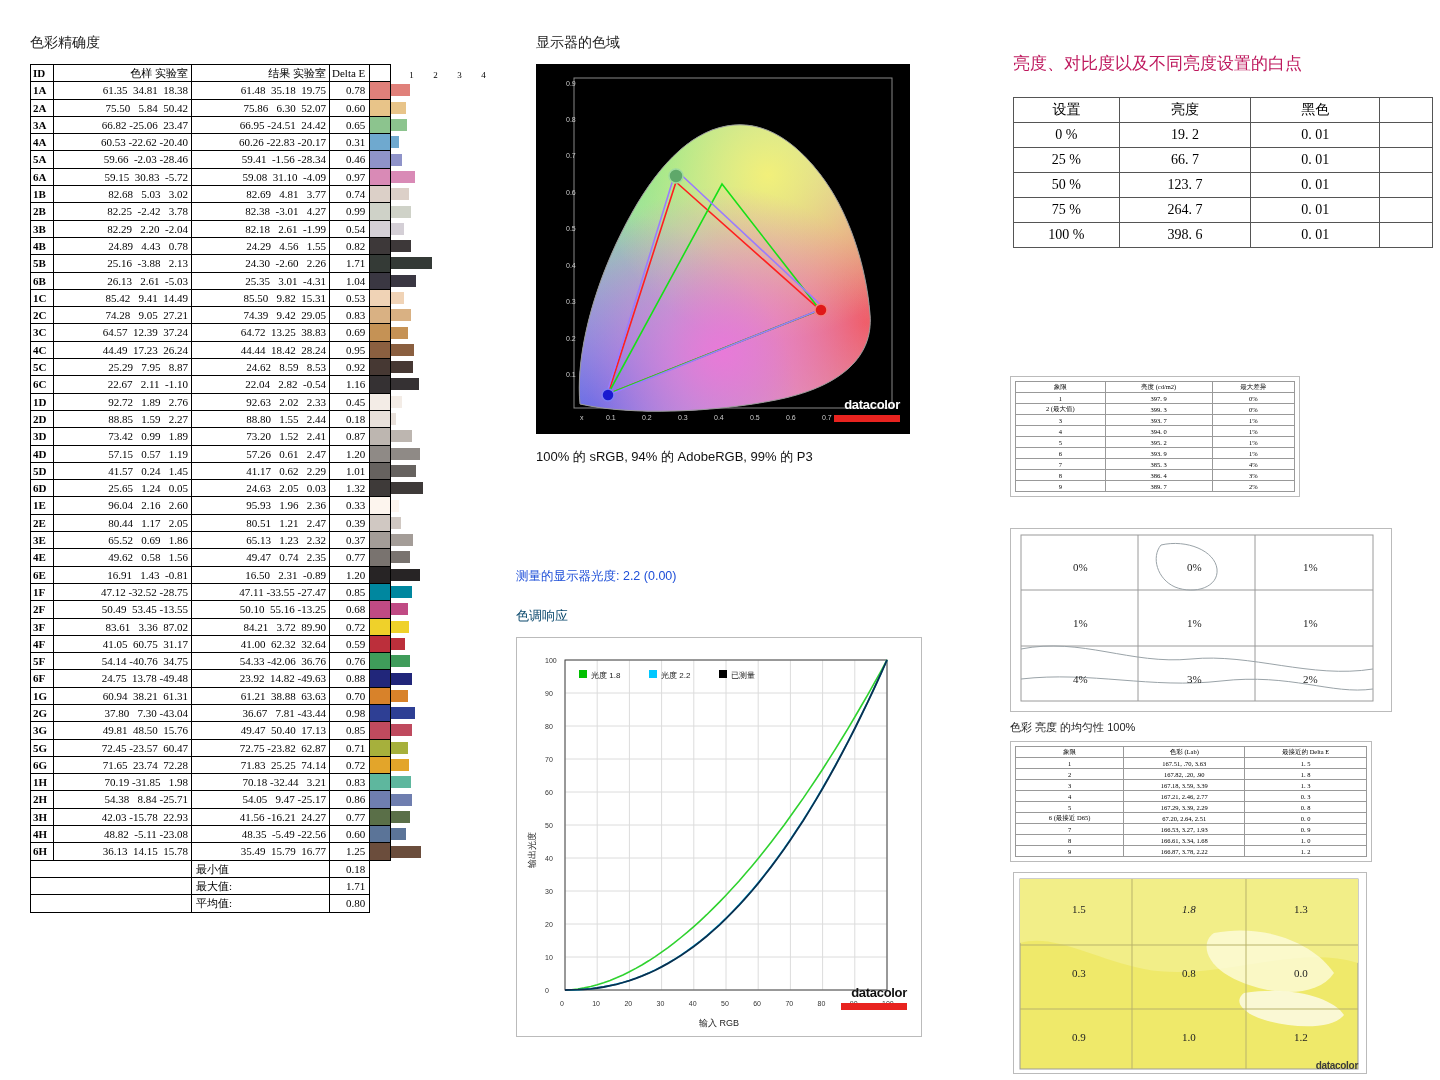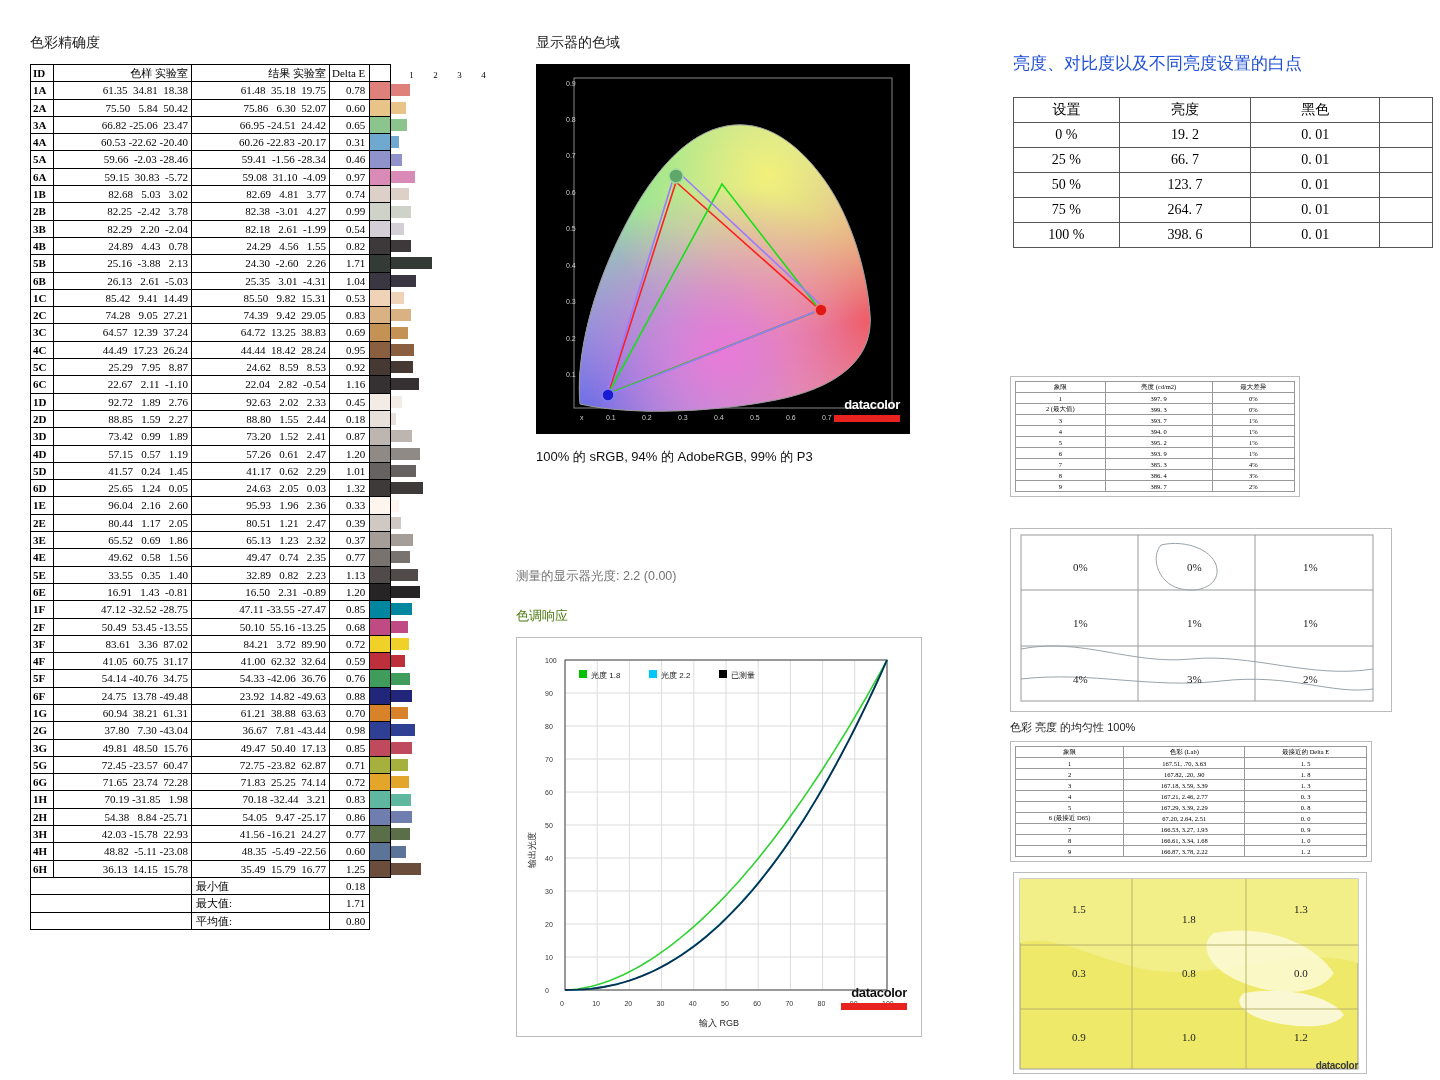--- a/index.html
+++ b/index.html
@@ -21,26 +21,26 @@
   .scale{position:relative;height:16px;font-family:"Liberation Serif",serif;font-size:9px;}
   .scale span{position:absolute;top:2px;}
   .sum td{height:16.3px;}
   
   #gamut{position:absolute;left:536px;top:34px;width:380px;}
   #gamut .sec-title{margin-bottom:12px;}
   .cie-box{width:374px;height:370px;background:#000;position:relative;}
   .gamut-cap{margin-top:14px;font-size:13px;color:#111;}
   
   #tone{position:absolute;left:516px;top:568px;width:420px;}
-  .tone-line{font-size:12.5px;color:#737373;margin-bottom:22px;}
-  .tone-title{font-size:13px;color:#4d7c0f;margin-bottom:12px;}
+  .tone-line{font-size:12.5px;color:#1d4ed8;margin-bottom:22px;}
+  .tone-title{font-size:13px;color:#0c4a6e;margin-bottom:12px;}
   .tone-box{width:404px;height:398px;border:1px solid #bbb;background:#fff;position:relative;}
   
   #bright{position:absolute;left:1013px;top:52px;width:420px;}
-  #bright h2{font-size:17px;font-weight:normal;margin:0 0 22px 0;color:#1d4ed8;}
+  #bright h2{font-size:17px;font-weight:normal;margin:0 0 22px 0;color:#be185d;}
   table.bt{border-collapse:collapse;font-family:"Liberation Serif",serif;font-size:14px;background:#fff;}
   table.bt td,table.bt th{border:1px solid #555;height:22px;text-align:center;font-weight:normal;}
   table.bt .c1{width:120px;}table.bt .c2{width:150px;}table.bt .c3{width:150px;}table.bt .c4{width:60px;}
   
   .uni-label{font-size:11px;color:#222;}
   #uni1{position:absolute;left:1010px;top:370px;width:420px;}
   .uni-tbl-box{border:1px solid #bbb;background:#fff;padding:4px;margin-top:6px;}
   table.ut{border-collapse:collapse;font-family:"Liberation Serif",serif;font-size:6.5px;width:100%;}
   table.ut td,table.ut th{border:1px solid #999;height:10px;font-weight:normal;text-align:center;padding:0 2px;}
   #uni-map1{position:absolute;left:1010px;top:528px;width:380px;height:182px;border:1px solid #bbb;background:#fff;}
@@ -398,32 +398,20 @@
         </tr>
         <tr>
           <td class="id">4E</td>
           <td class="num">49.62&nbsp;&nbsp;&nbsp;0.58&nbsp;&nbsp;&nbsp;1.56</td>
           <td class="num">49.47&nbsp;&nbsp;&nbsp;0.74&nbsp;&nbsp;&nbsp;2.35</td>
           <td class="de">0.77</td>
           <td class="sw" style="background:#79736f"></td>
           <td class="bar">
             <div class="barwrap">
               <div class="barin" style="width:18.48px;background:#79736f"></div>
-            </div>
-          </td>
-        </tr>
-        <tr>
-          <td class="id">5E</td>
-          <td class="num">33.55&nbsp;&nbsp;&nbsp;0.35&nbsp;&nbsp;&nbsp;1.40</td>
-          <td class="num">32.89&nbsp;&nbsp;&nbsp;0.82&nbsp;&nbsp;&nbsp;2.23</td>
-          <td class="de">1.13</td>
-          <td class="sw" style="background:#504b48"></td>
-          <td class="bar">
-            <div class="barwrap">
-              <div class="barin" style="width:27.119999999999997px;background:#504b48"></div>
             </div>
           </td>
         </tr>
         <tr>
           <td class="id">6E</td>
           <td class="num">16.91&nbsp;&nbsp;&nbsp;1.43&nbsp;&nbsp;-0.81</td>
           <td class="num">16.50&nbsp;&nbsp;&nbsp;2.31&nbsp;&nbsp;-0.89</td>
           <td class="de">1.20</td>
           <td class="sw" style="background:#272425"></td>
           <td class="bar">
@@ -998,21 +986,21 @@
     <path d="M6,6 L344,6 L344,90 C280,70 200,110 130,96 C80,86 40,60 6,70 Z" fill="#f2ee88"></path>
     <path d="M200,60 C250,50 300,70 320,100 C300,130 240,120 210,100 C190,86 188,68 200,60 Z" fill="#fcfbdc" opacity="0.8"></path>
     <path d="M230,120 C280,112 320,126 330,142 C316,160 262,154 238,142 C224,134 222,126 230,120 Z" fill="#fbfae0" opacity="0.9"></path>
     <line x1="6" y1="72" x2="344" y2="72" stroke="#b9b36a"></line>
     <line x1="6" y1="136" x2="344" y2="136" stroke="#b9b36a"></line>
     <line x1="118" y1="6" x2="118" y2="196" stroke="#b9b36a"></line>
     <line x1="232" y1="6" x2="232" y2="196" stroke="#b9b36a"></line>
   </svg>
   <div id="col-cells">
       <div class="cell-lab" style="left: 58px; top: 30px;">1.5</div>
-      <div class="cell-lab" style="left: 168px; top: 40px;">1.8</div>
+      <div class="cell-lab" style="left: 168px; top: 30px; font-style: italic;">1.8</div>
       <div class="cell-lab" style="left: 280px; top: 30px;">1.3</div>
       <div class="cell-lab" style="left: 58px; top: 94px;">0.3</div>
       <div class="cell-lab" style="left: 168px; top: 94px;">0.8</div>
       <div class="cell-lab" style="left: 280px; top: 94px;">0.0</div>
       <div class="cell-lab" style="left: 58px; top: 158px;">0.9</div>
       <div class="cell-lab" style="left: 168px; top: 158px;">1.0</div>
       <div class="cell-lab" style="left: 280px; top: 158px;">1.2</div>
     </div>
   <div class="dc-logo" style="right:8px;bottom:2px;font-size:10px;color:#3a3a3a;">datacolor</div>
   <div class="dc-bar" style="right:8px;bottom:-6px;width:52px;height:6px;"></div>

